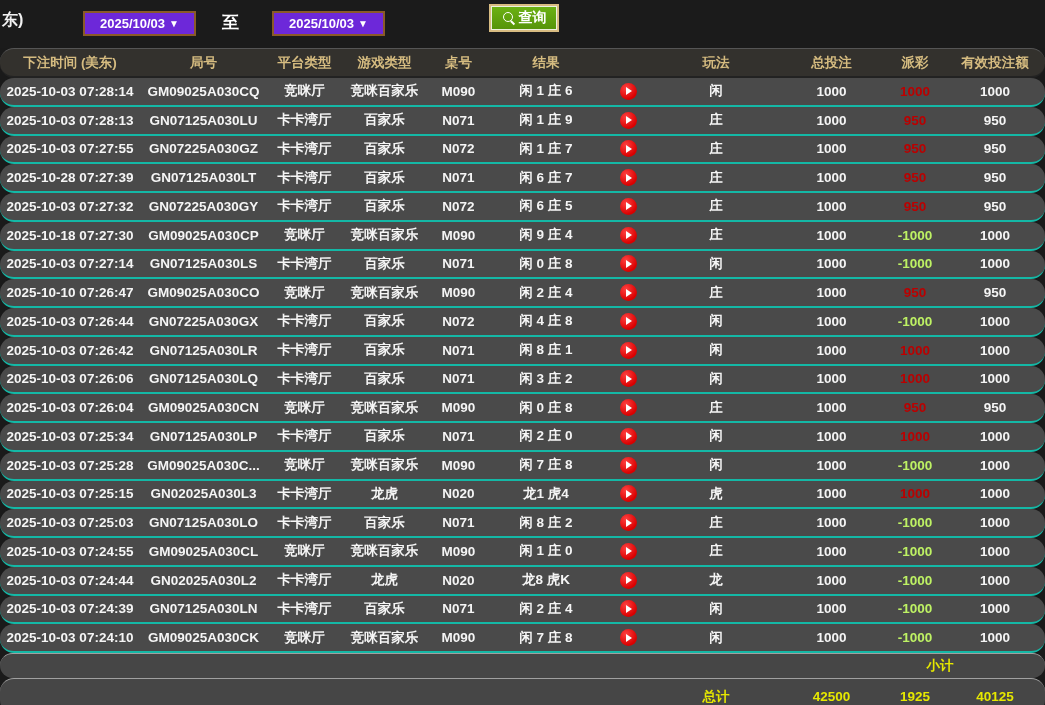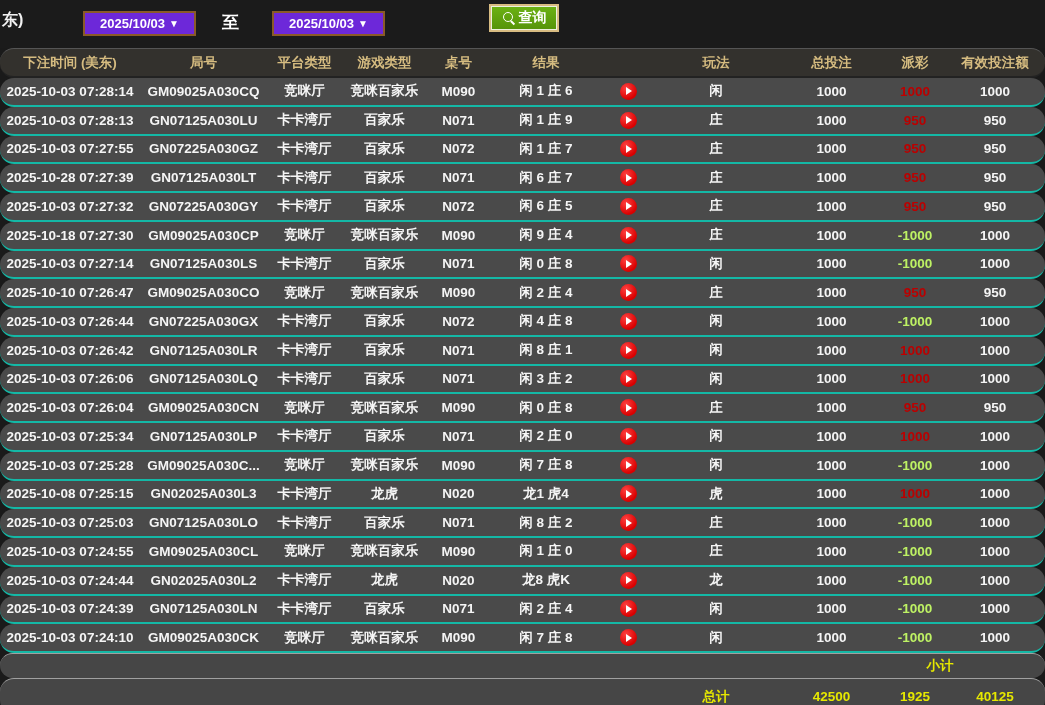--- a/index.html
+++ b/index.html
@@ -324,21 +324,21 @@
       <div class="cell">竞咪百家乐</div>
       <div class="cell">M090</div>
       <div class="cell">闲 7 庄 8</div>
       <div class="cell"><span class="play-btn"></span></div>
       <div class="cell">闲</div>
       <div class="cell">1000</div>
       <div class="cell payout-green">-1000</div>
       <div class="cell">1000</div>
     </div>
     <div class="grid-row row">
-      <div class="cell">2025-10-08 07:25:15</div>
+      <div class="cell">2025-10-03 07:25:15</div>
       <div class="cell">GN02025A030L3</div>
       <div class="cell">卡卡湾厅</div>
       <div class="cell">龙虎</div>
       <div class="cell">N020</div>
       <div class="cell">龙1 虎4</div>
       <div class="cell"><span class="play-btn"></span></div>
       <div class="cell">虎</div>
       <div class="cell">1000</div>
       <div class="cell payout-red">1000</div>
       <div class="cell">1000</div>

